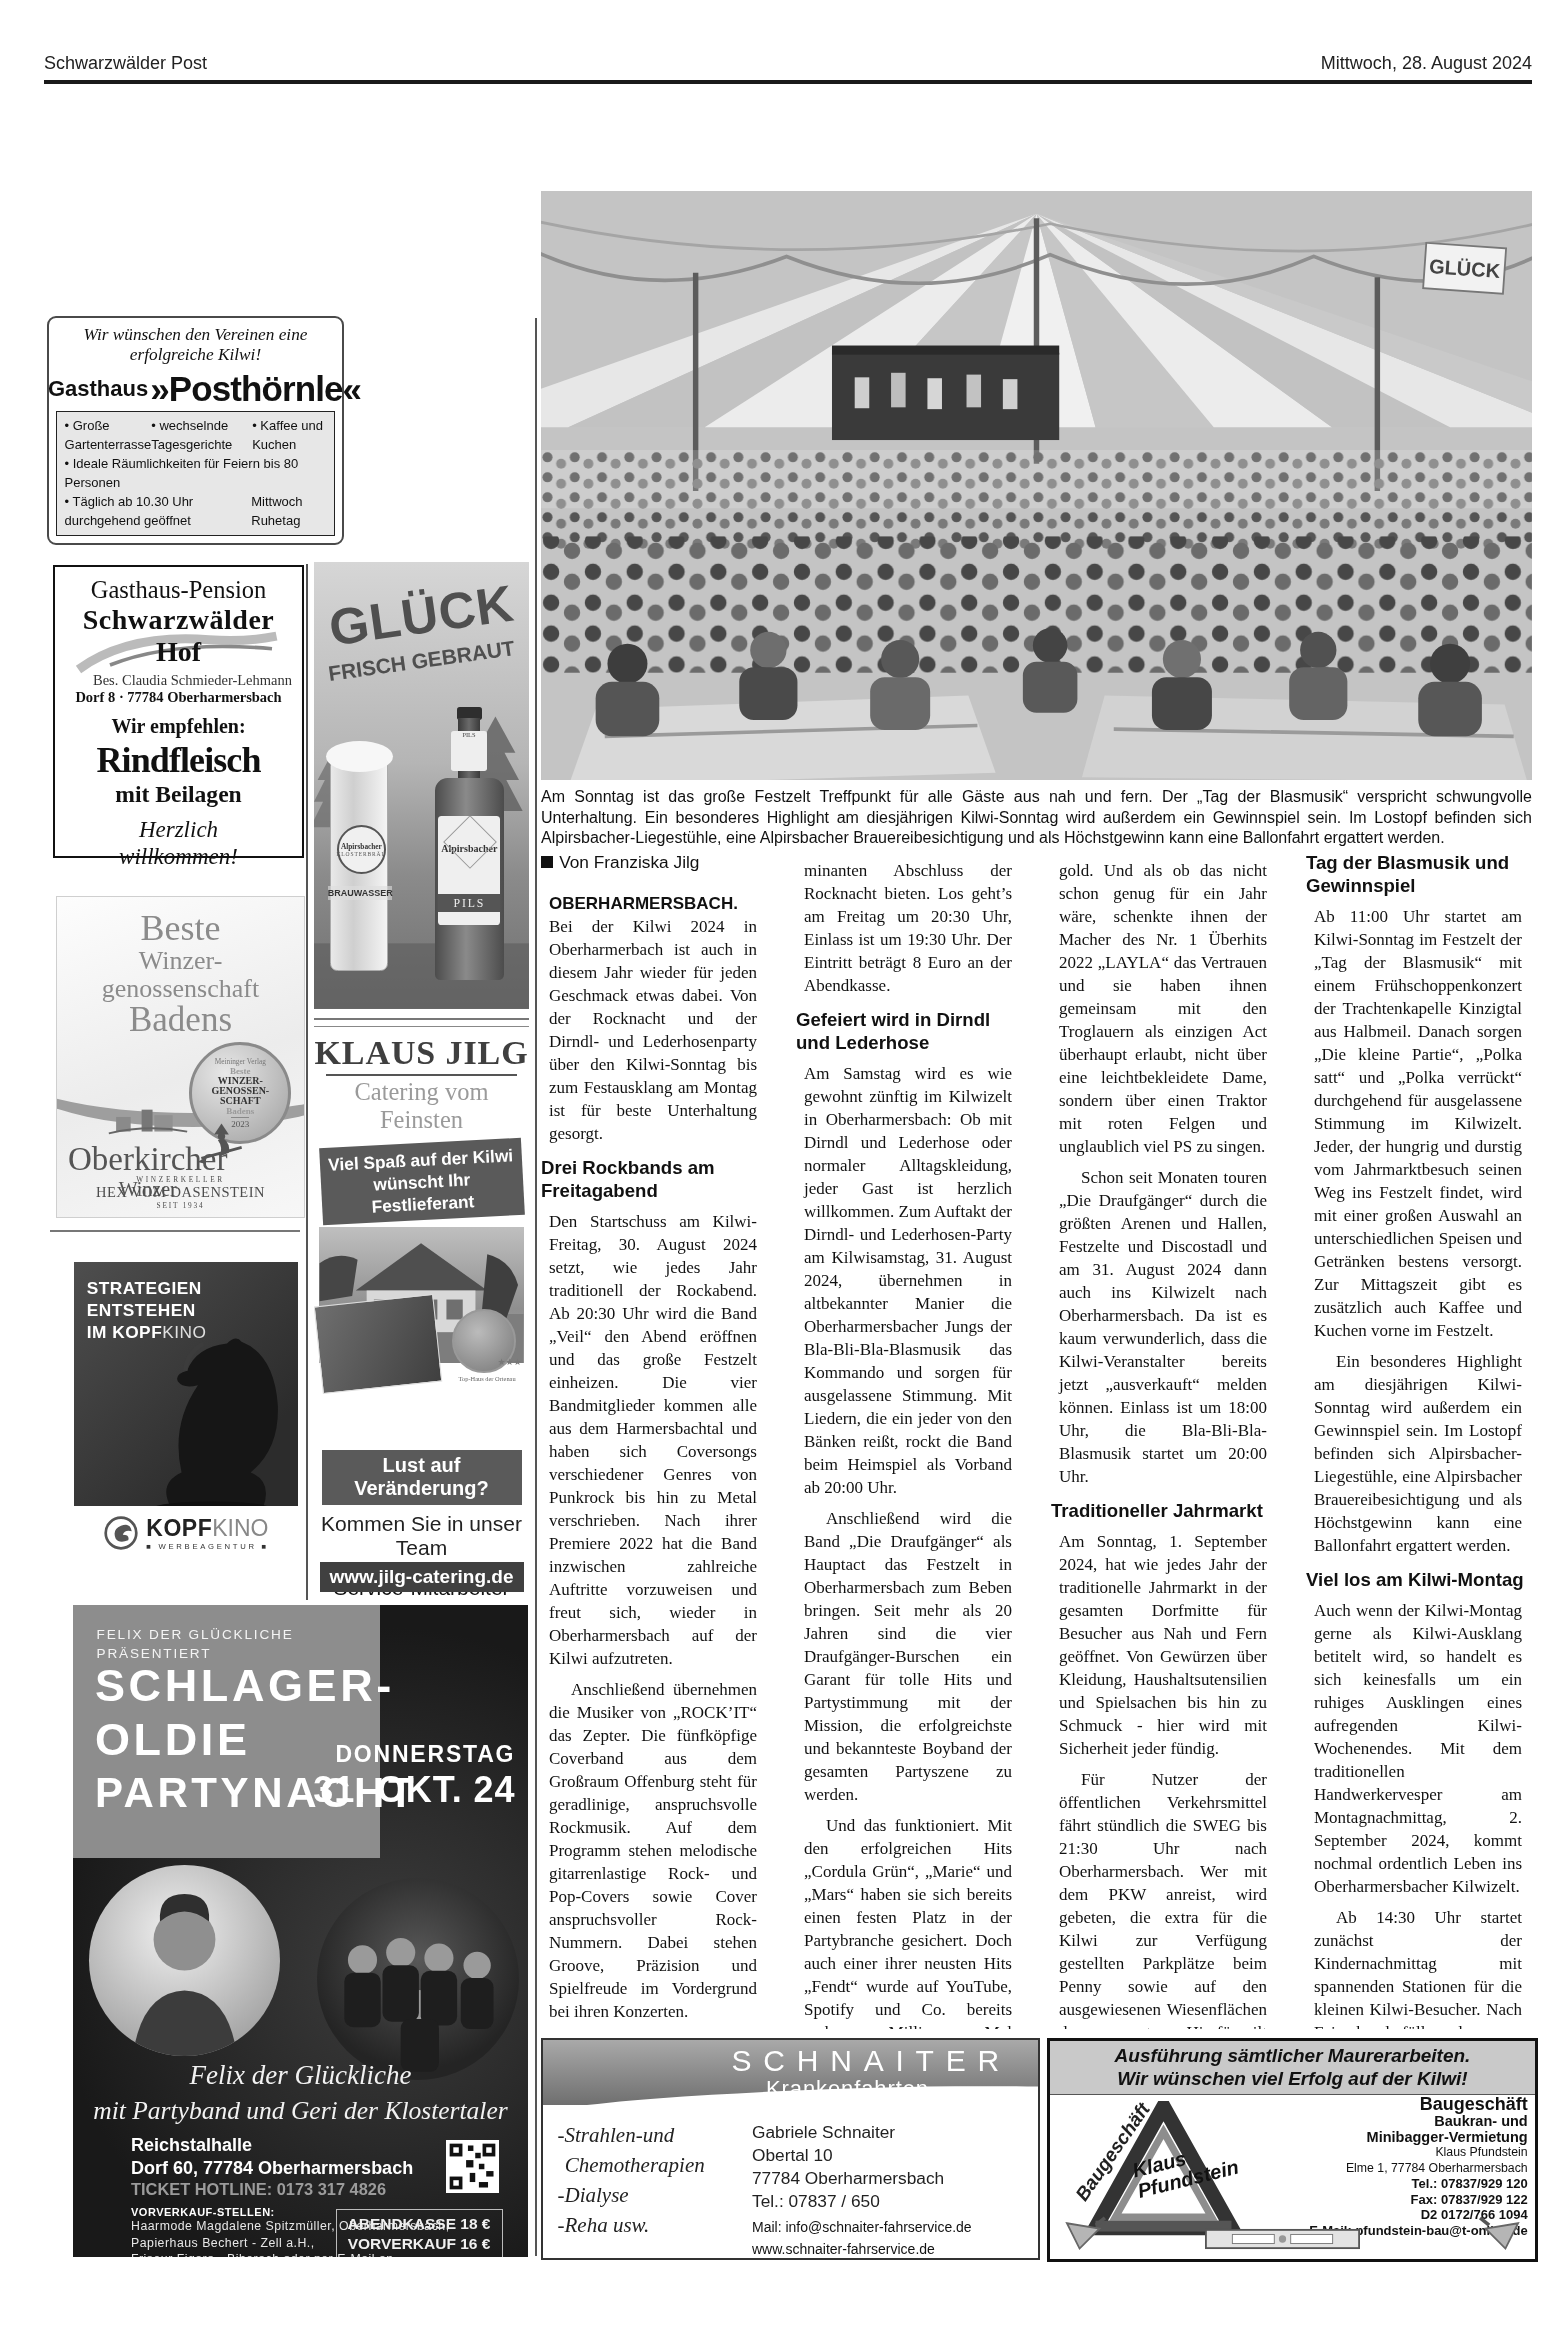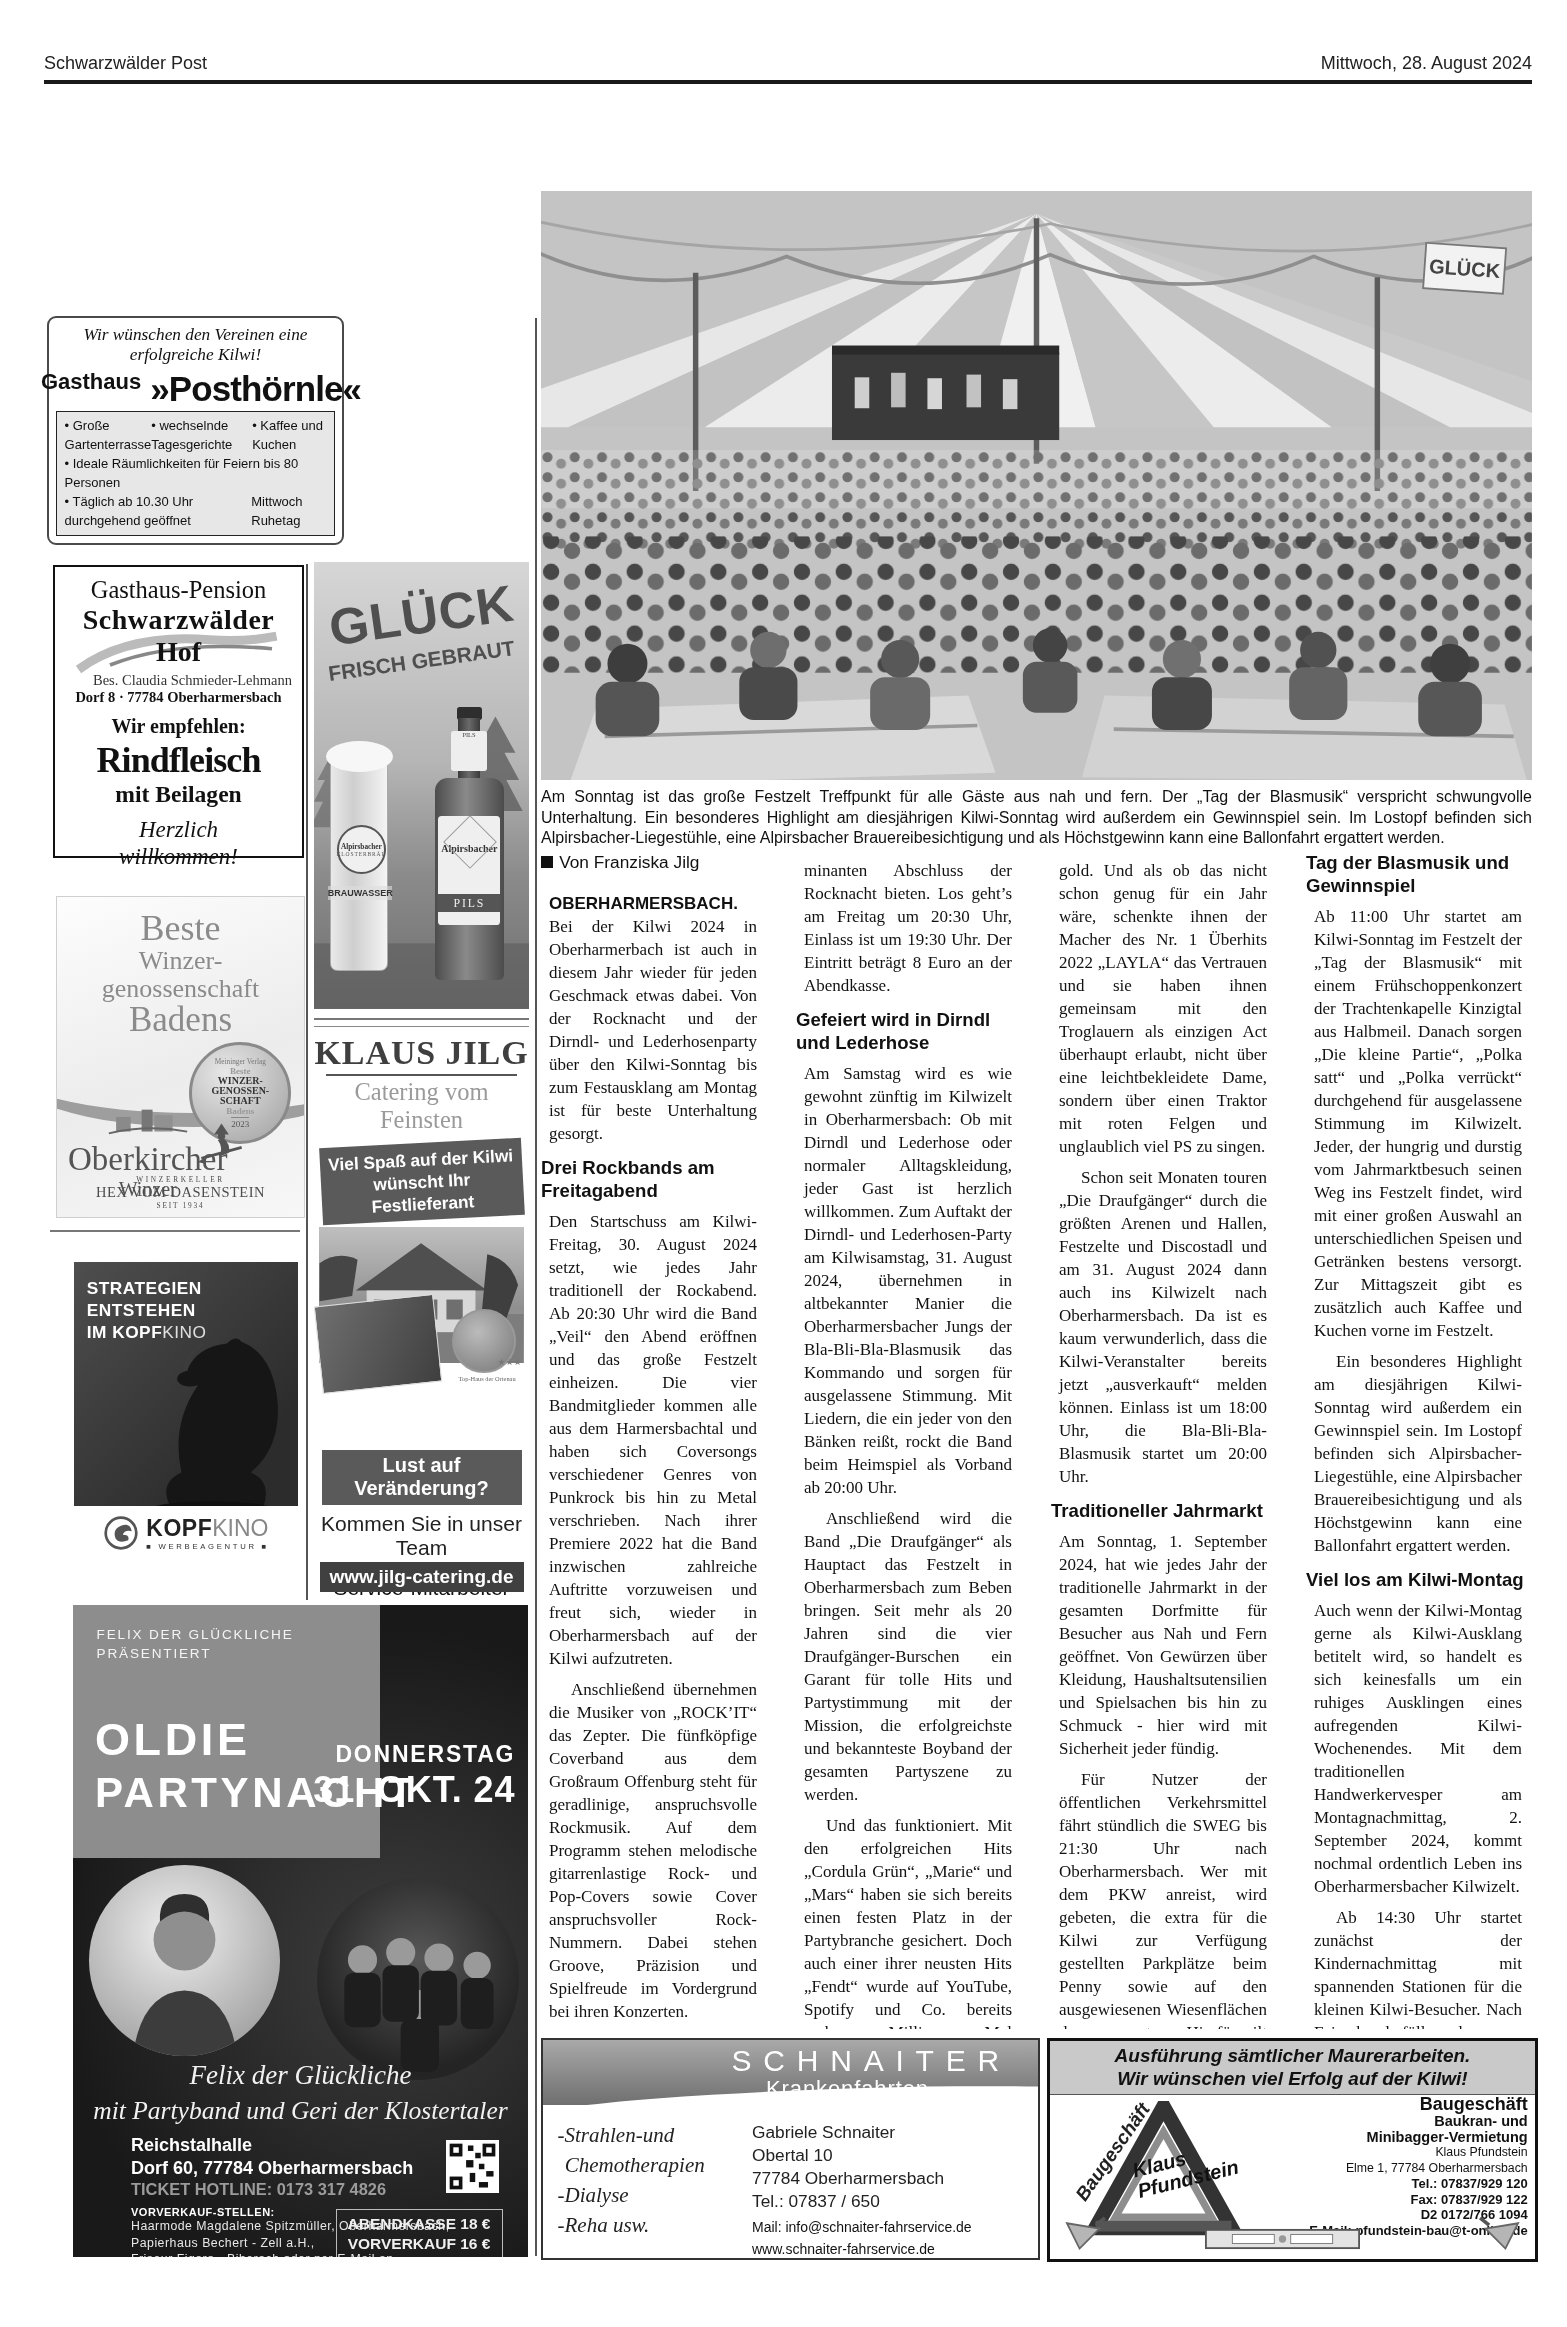--- a/index.html
+++ b/index.html
@@ -14,21 +14,21 @@
   .hbox{left:44px;top:98px;width:1485px;height:127px;border:2.7px solid #1a1a1a;background:#fff;text-align:center;}
   .hbox h1{margin:5.5px 7.3px 0;font-family:"Liberation Sans",sans-serif;font-weight:bold;
            font-size:54px;letter-spacing:-0.9px;color:#0d0d0d;}
   .hbox .sub{margin-top:1.8px;font-family:"Liberation Sans",sans-serif;font-weight:bold;
            font-size:23.6px;color:#0d0d0d;}
   .vrule{background:#555;width:1.8px;}
   .hsep{background:#777;height:1.8px;}
   
   .post{left:47px;top:316px;width:293px;height:225px;border:2.7px solid #4a4a4a;border-radius:9px;background:#fff;}
   .post .tag{font-style:italic;font-size:17.3px;text-align:center;margin-top:7.3px;}
-  .post .nameline{display:flex;align-items:flex-start;justify-content:center;gap:9px;margin-top:3.6px;padding-left:20px;}
+  .post .nameline{display:flex;align-items:center;justify-content:center;gap:2px;margin-top:3.6px;padding-left:20px;}
   .post .gast{font-family:"Liberation Sans",sans-serif;font-weight:bold;font-size:22px;}
   .post .pname{font-family:"Liberation Sans",sans-serif;font-weight:bold;font-size:35px;letter-spacing:-0.9px;}
   .post .tel{font-family:"Liberation Sans",sans-serif;font-weight:bold;font-size:14px;text-align:center;margin-top:1.8px;}
   .post .bahnhof{font-family:"Liberation Sans",sans-serif;font-size:14px;text-align:center;}
   .post .bullets{position:absolute;left:7.3px;right:7.3px;bottom:7.3px;background:#e7e7e7;border:1.8px solid #222;
                  font-family:"Liberation Sans",sans-serif;font-size:13px;padding:4.5px 7.3px;line-height:19px;}
   .post .brow1{display:flex;justify-content:space-between;}
   .post .brow3{display:flex;justify-content:space-between;}
   
   .hof{left:53px;top:565px;width:247px;height:289px;border:2.7px solid #111;background:#fff;text-align:center;}
@@ -384,20 +384,21 @@
 
     <div class="jweb">www.jilg-catering.de</div>
   </div>
 
   <div class="abs felix">
     <div class="panel"></div>
     <div class="pres">
       <div>FELIX DER GLÜCKLICHE</div>
         <div>PRÄSENTIERT</div>
     </div>
+    <div class="t ft1">SCHLAGER-</div>
     <div class="t ft2">OLDIE</div>
     <div class="t ft3">PARTYNACHT</div>
     <div class="fdate fd1">DONNERSTAG</div>
     <div class="fdate fd2">31. OKT. 24</div>
     <div class="fcirc fc1">
       <svg width="191" height="191" viewBox="0 0 210 210">
         <circle cx="105" cy="82" r="34" fill="#8f8f8f"></circle>
         <path d="M48 210 q10 -70 57 -72 q48 2 58 72 z" fill="#3c3c3c"></path>
         <path d="M78 62 q27 -22 54 0 q2 -30 -27 -30 q-29 0 -27 30" fill="#2f2f2f"></path>
       </svg>

